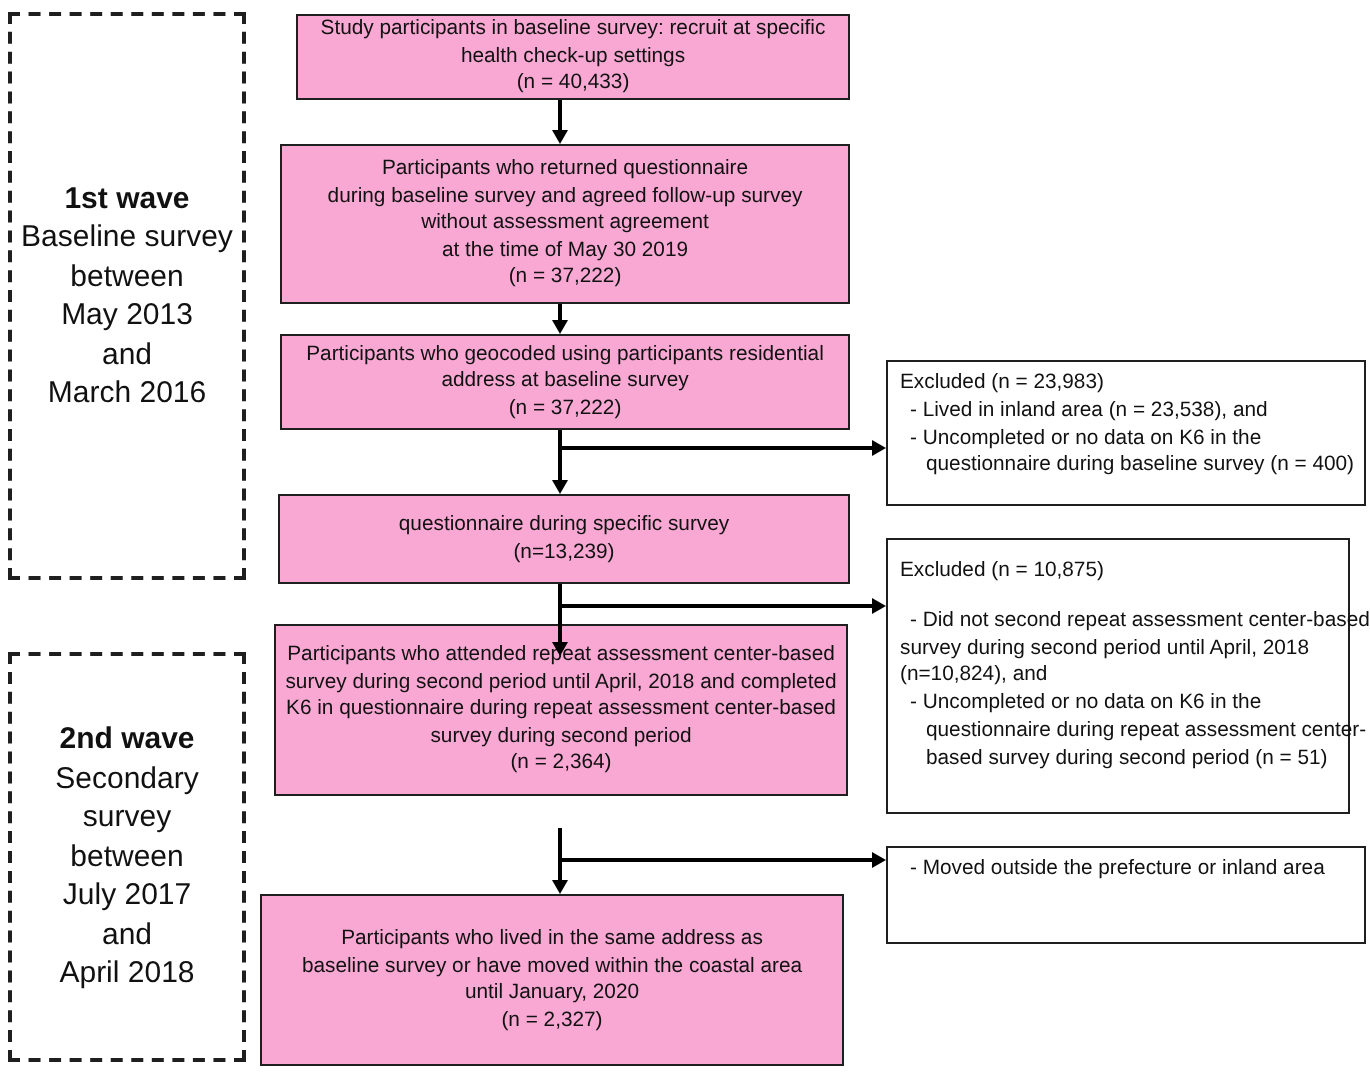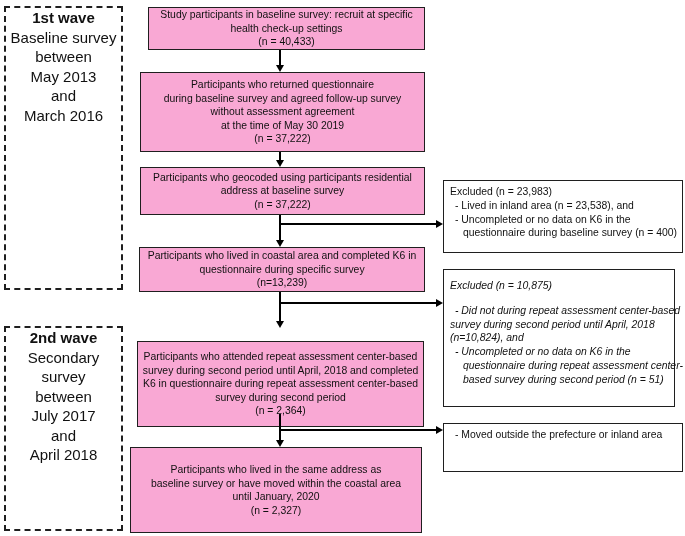--- a/index.html
+++ b/index.html
@@ -3,52 +3,52 @@
 <meta charset="utf-8">
 <style>
   html,body { margin:0; padding:0; background:#ffffff; }
   .stage {
     position:relative; width:685px; height:536px; background:#ffffff;
     font-family:"Liberation Sans", sans-serif; color:#111;
   }
   
   .wave {
     position:absolute; box-sizing:border-box; border:2px dashed #1f1f1f;
-    display:flex; flex-direction:column; align-items:center; 
+    display:flex; flex-direction:column; align-items:center; justify-content:center;
     text-align:center; font-size:15px; line-height:19.5px; background:#fff;
   }
   .wave .wt { font-weight:bold; }
   #waveA { left:4px; top:6px; width:119px; height:284px; }
   #waveB { left:4px; top:326px; width:119px; height:205px; }
 
   
   .fbox {
     position:absolute; box-sizing:border-box; border:1.5px solid #1f1f1f;
     display:flex; flex-direction:column; align-items:center; justify-content:center;
     text-align:center; font-size:10.4px; line-height:13.5px; background:#f9a8d4;
   }
   .fbox .ln { white-space:nowrap; }
   #fb1 { left:148px; top:7px;   width:277px; height:43px; }
   #fb2 { left:140px; top:72px;  width:285px; height:80px; }
   #fb3 { left:140px; top:167px; width:285px; height:48px; }
   #fb4 { left:139px; top:247px; width:286px; height:45px; }
-  #fb5 { left:137px; top:341px; width:287px; height:86px; }
+  #fb5 { left:137px; top:312px; width:287px; height:86px; }
   #fb6 { left:130px; top:447px; width:292px; height:86px;text-align:right; }
 
   
   .exc {
     position:absolute; box-sizing:border-box; border:1.5px solid #1f1f1f;
     font-size:10.4px; line-height:13.8px; padding:4px 6px; background:#fff; text-align:left;
   }
   .exc .ln { white-space:nowrap; }
   .exc .l1 { padding-left:5px; }
   .exc .l2 { padding-left:13px; }
   .exc .gap { height:11px; }
   #ex1 { left:443px; top:180px; width:240px; height:73px; }
-  #ex2 { left:443px; top:269px; width:232px; height:138px; padding-top:9px;font-style:italic; }
+  #ex2 { left:443px; top:269px; width:232px; height:138px; padding-top:9px; }
   #ex3 { left:443px; top:423px; width:240px; height:49px; }
 
   
   .vline { position:absolute; width:2px; background:#000; }
   .hline { position:absolute; height:2px; background:#000; }
   .ah-d { position:absolute; width:0; height:0;
           border-left:4px solid transparent; border-right:4px solid transparent;
           border-top:7px solid #000; }
   .ah-r { position:absolute; width:0; height:0;
           border-top:4px solid transparent; border-bottom:4px solid transparent;
@@ -96,21 +96,20 @@
     <div class="ln">without assessment agreement</div>
     <div class="ln">at the time of May 30 2019</div>
     <div class="ln">(n = 37,222)</div>
   </div>
   <div class="fbox" id="fb3">
     <div class="ln">Participants who geocoded using participants residential</div>
     <div class="ln">address at baseline survey</div>
     <div class="ln">(n = 37,222)</div>
   </div>
   <div class="fbox" id="fb4">
-    <div class="ln">Participants who lived in coastal area and completed K6 in</div>
     <div class="ln">questionnaire during specific survey</div>
     <div class="ln">(n=13,239)</div>
   </div>
   <div class="fbox" id="fb5">
     <div class="ln">Participants who attended repeat assessment center-based</div>
     <div class="ln">survey during second period until April, 2018 and completed</div>
     <div class="ln">K6 in questionnaire during repeat assessment center-based</div>
     <div class="ln">survey during second period</div>
     <div class="ln">(n = 2,364)</div>
   </div>
@@ -123,21 +122,21 @@
 
   <div class="exc" id="ex1">
     <div class="ln">Excluded (n = 23,983)</div>
     <div class="ln l1">- Lived in inland area (n = 23,538), and</div>
     <div class="ln l1">- Uncompleted or no data on K6 in the</div>
     <div class="ln l2">questionnaire during baseline survey (n = 400)</div>
   </div>
   <div class="exc" id="ex2">
     <div class="ln">Excluded (n = 10,875)</div>
     <div class="gap"></div>
-    <div class="ln l1">- Did not during repeat assessment center-based</div>
+    <div class="ln l1">- Did not second repeat assessment center-based</div>
     <div class="ln">survey during second period until April, 2018</div>
     <div class="ln">(n=10,824), and</div>
     <div class="ln l1">- Uncompleted or no data on K6 in the</div>
     <div class="ln l2">questionnaire during repeat assessment center-</div>
     <div class="ln l2">based survey during second period (n = 51)</div>
   </div>
   <div class="exc" id="ex3">
     <div class="ln l1">- Moved outside the prefecture or inland area</div>
   </div>
 

